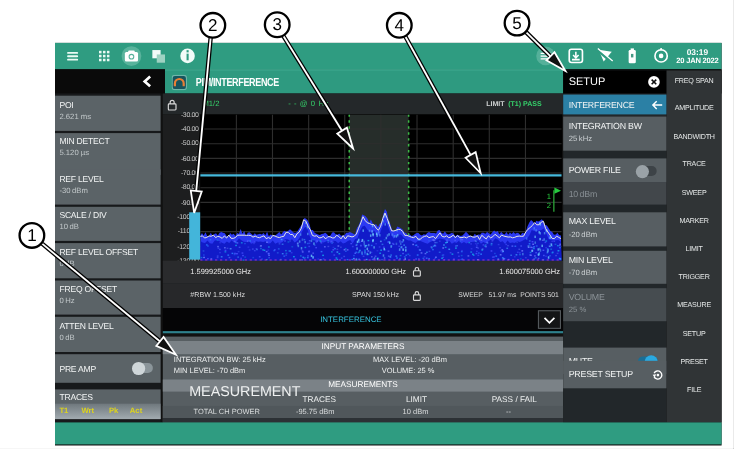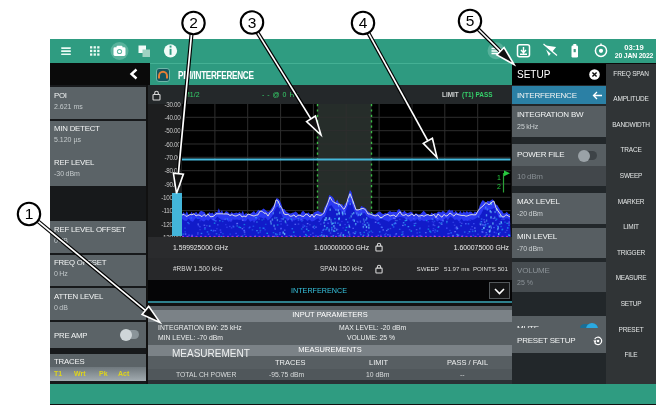--- a/index.html
+++ b/index.html
@@ -117,20 +117,24 @@
         <div class="sbl">POI</div>
         <div class="sbv">2.621 ms</div>
       </div>
       <div class="sbi" style="top:36.0px;height:38px">
         <div class="sbl">MIN DETECT</div>
         <div class="sbv">5.120 µs</div>
       </div>
       <div class="sbi" style="top:69.5px;height:31.5px">
         <div class="sbl">REF LEVEL</div>
         <div class="sbv">-30 dBm</div>
+      </div>
+      <div class="sbi" style="top:103.0px;height:31.5px">
+        <div class="sbl">SCALE / DIV</div>
+        <div class="sbv">10 dB</div>
       </div>
       <div class="sbi" style="top:136.5px;height:31.5px">
         <div class="sbl">REF LEVEL OFFSET</div>
         <div class="sbv">0 dB</div>
       </div>
       <div class="sbi" style="top:170.0px;height:31.5px">
         <div class="sbl">FREQ OFFSET</div>
         <div class="sbv">0 Hz</div>
       </div>
       <div class="sbi" style="top:203.5px;height:31.5px">
@@ -831,21 +835,21 @@
         </svg>
     </div>
   </div>
   <div id="params">
     <div class="pstrip" style="top:4.5px">INPUT PARAMETERS</div>
     <div class="ptxt" style="left:10px;top:18px">INTEGRATION BW: 25 kHz</div>
     <div class="ptxt" style="left:191px;top:18px">MAX LEVEL: -20 dBm</div>
     <div class="ptxt" style="left:10px;top:28.5px">MIN LEVEL: -70 dBm</div>
     <div class="ptxt" style="left:199px;top:28.5px">VOLUME: 25 %</div>
     <div class="pstrip" style="top:39px">MEASUREMENTS</div>
-    <div class="ptxt" style="left:24px;top:42px;font-size:10px">MEASUREMENT</div>
+    <div class="ptxt" style="left:24px;top:42px;font-size:13px">MEASUREMENT</div>
     <div class="ptxt" style="left:127px;top:52.5px;font-size:7.5px">TRACES</div>
     <div class="ptxt" style="left:221px;top:52.5px;font-size:7.5px">LIMIT</div>
     <div class="ptxt" style="left:299px;top:52.5px;font-size:7.5px">PASS / FAIL</div>
     <div class="abs" style="left:0;top:63px;width:364px;height:11px;background:#50575b"></div>
     <div class="ptxt" style="left:28px;top:65px;color:#d9dcdd">TOTAL CH POWER</div>
     <div class="ptxt" style="left:121px;top:65px;color:#d9dcdd">-95.75 dBm</div>
     <div class="ptxt" style="left:218px;top:65px;color:#d9dcdd">10 dBm</div>
     <div class="ptxt" style="left:312px;top:65px;color:#d9dcdd">--</div>
     <div class="abs" style="left:0;top:74px;width:364px;height:4px;background:#2c3135"></div>
   </div>

